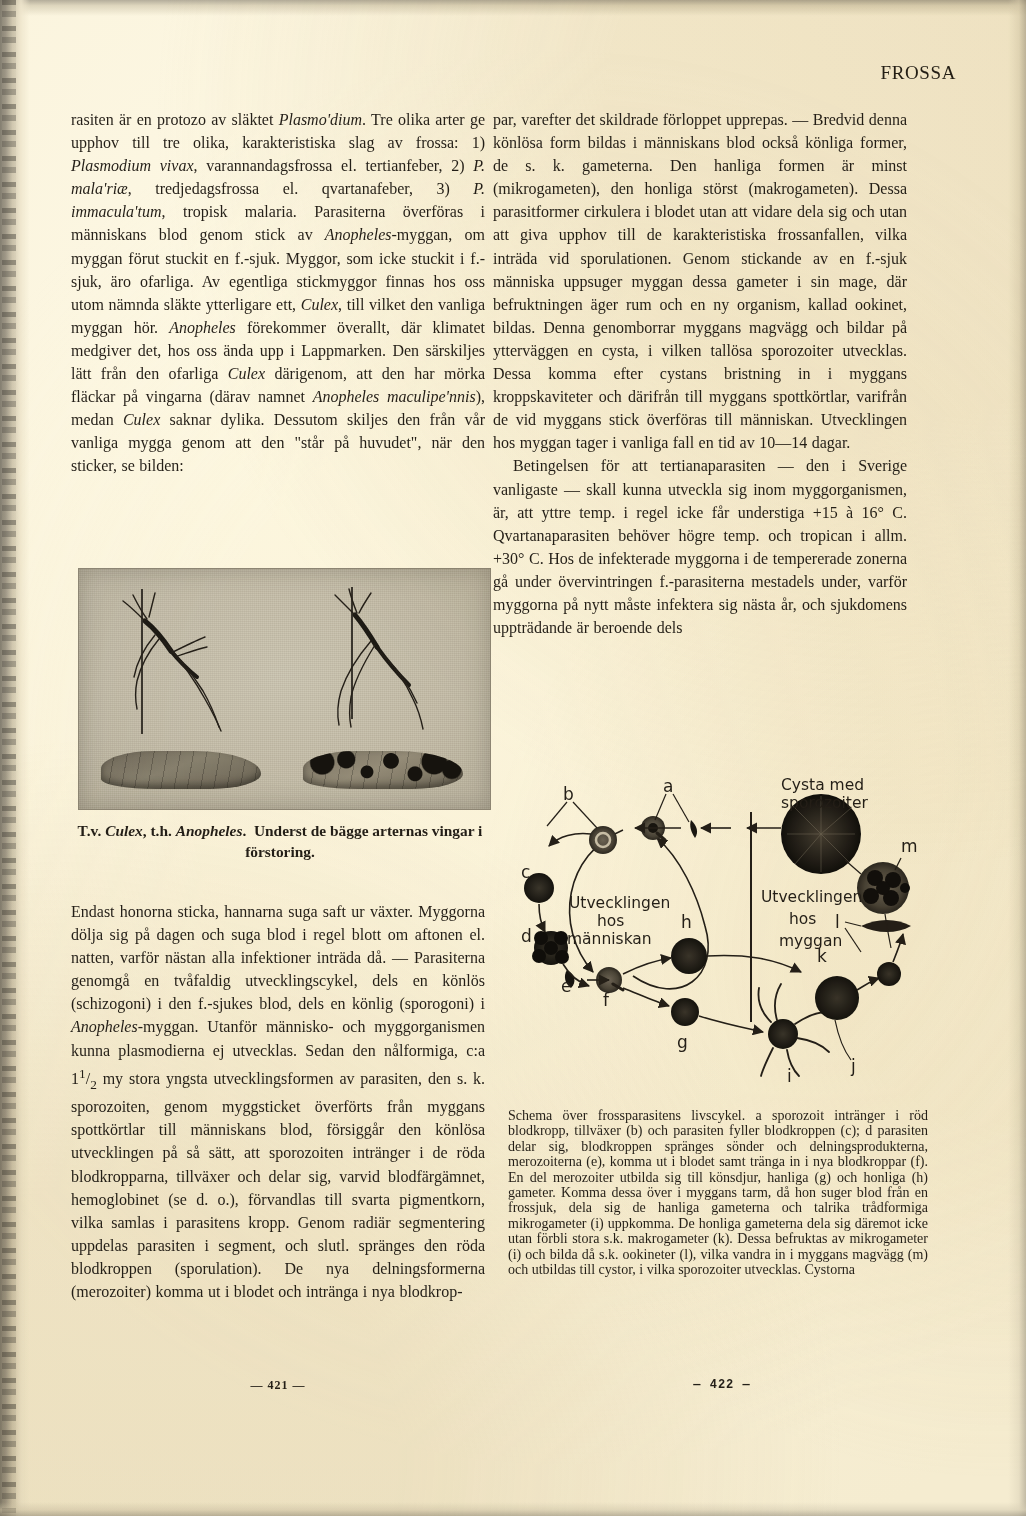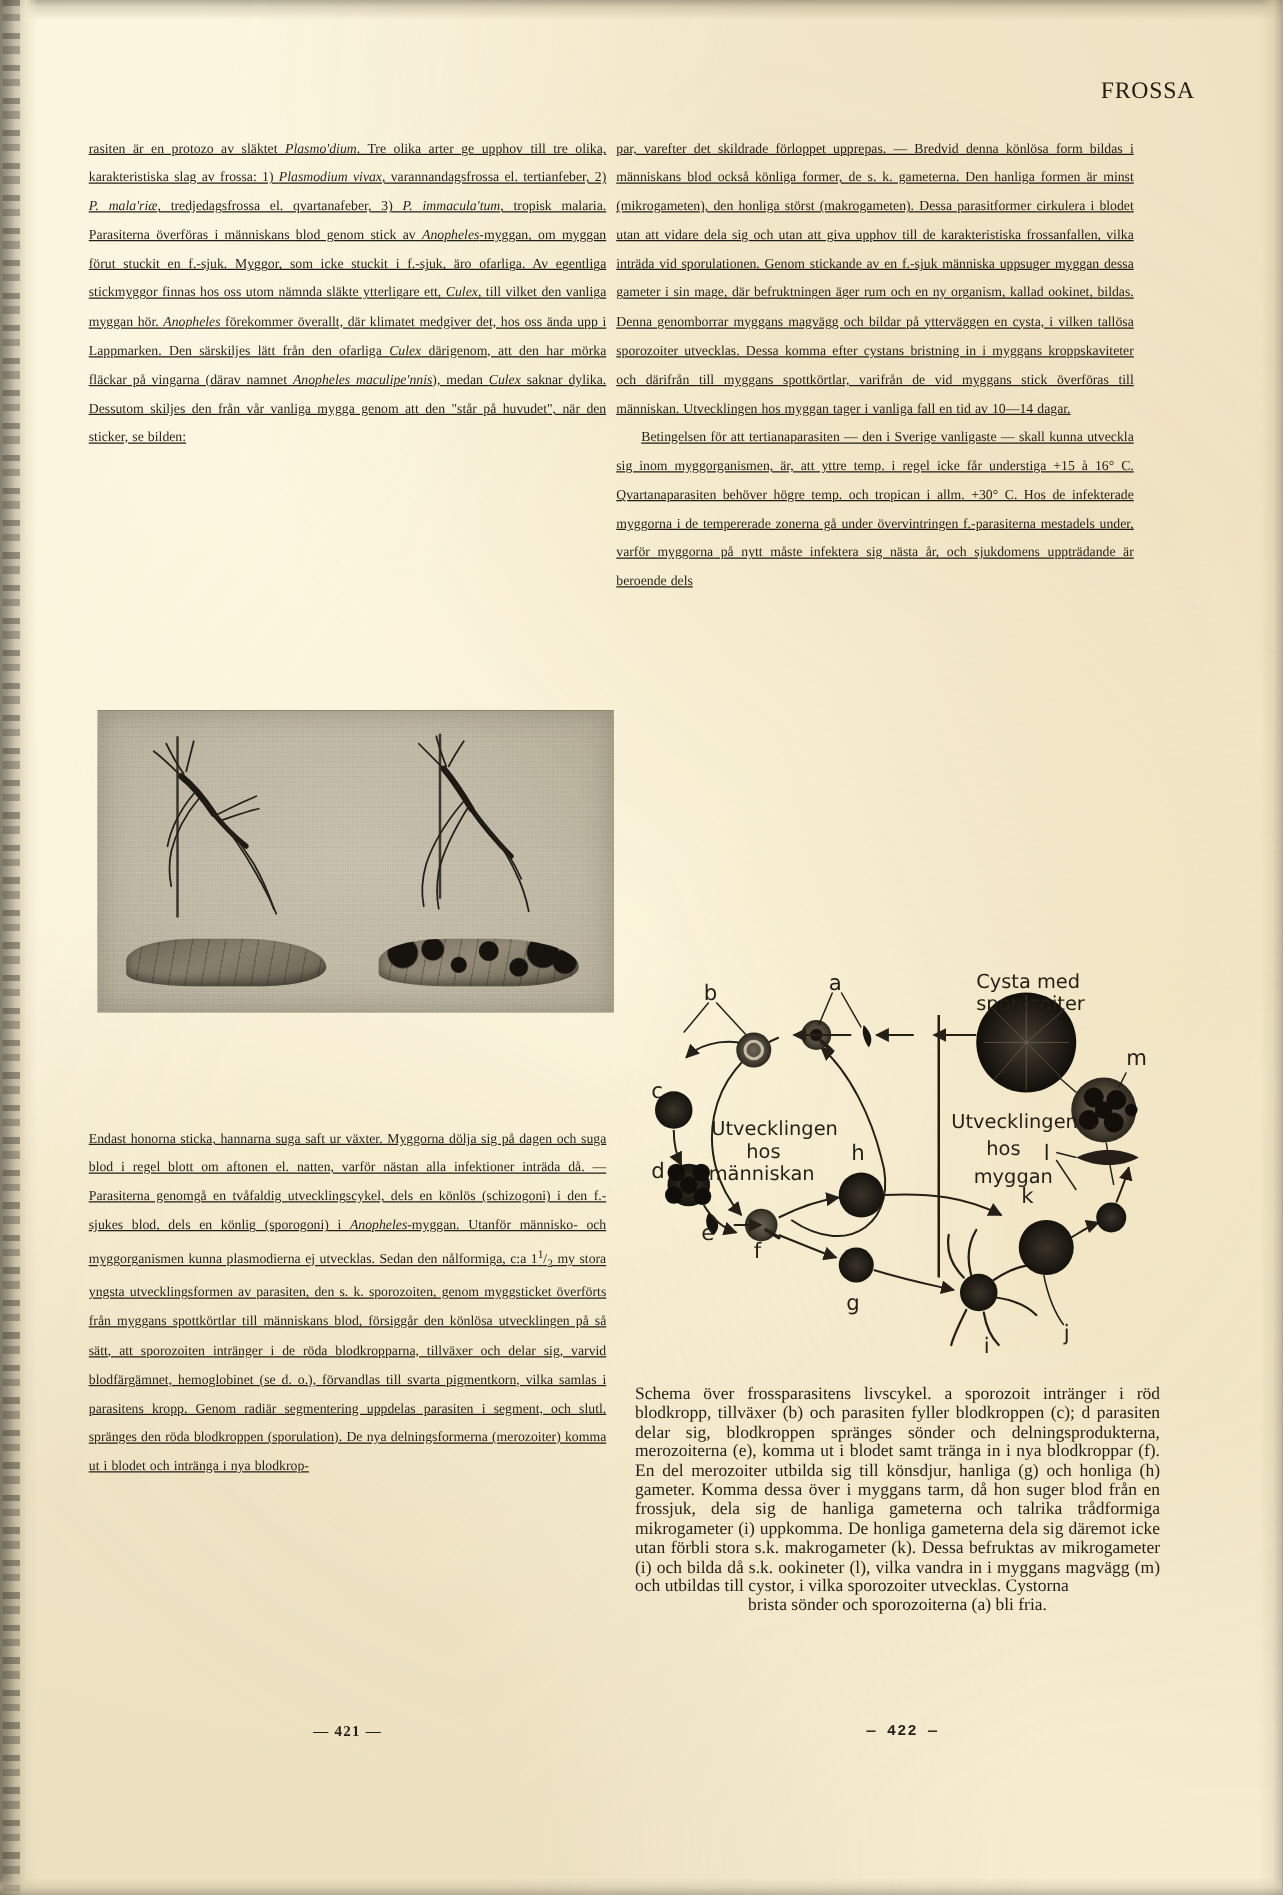--- a/index.html
+++ b/index.html
@@ -93,25 +93,24 @@
     letter-spacing: .6px;
     color: #241f17;
   }
 
   
   .col {
     position: absolute;
     top: 108px;
     width: 414px;
     color: #241f18;
-    font-size: 11px;
+    font-size: 16px;
     line-height: 23.1px;
     text-align: justify;
     font-family: "Liberation Serif", serif;
-    text-decoration: underline;
   }
   #col-left  { left: 71px;  }
   #col-right { left: 493px; }
 
   .col p {
     margin: 0;
     text-indent: 0;
   }
   .col p + p { text-indent: 20px; }
   .col i { font-style: italic; }
@@ -297,20 +296,21 @@
 
     <div class="wing" id="wing-culex">
       <div class="veins"></div>
     </div>
     <div class="wing" id="wing-anopheles">
       <div class="veins"></div>
       <div class="spots"></div>
     </div>
   </div>
 
+  <div id="caption-mosquitoes">T.v. <i>Culex</i>, t.h. <i>Anopheles</i>. &nbsp;Underst de bägge arternas vingar i förstoring.</div>
 
   <div class="col" id="col-left-cont" style="left:71px; top:900px; width:414px; position:absolute;">
     <p class="body-text">Endast honorna sticka, hannarna suga saft ur växter. Myggorna dölja sig på dagen och suga blod i regel blott om aftonen el. natten, varför nästan alla infektioner inträda då. — Parasiterna genomgå en tvåfaldig utvecklingscykel, dels en könlös (schizogoni) i den f.-sjukes blod, dels en könlig (sporogoni) i <i>Anopheles</i>-myggan. Utanför människo- och myggorganismen kunna plasmodierna ej utvecklas. Sedan den nålformiga, c:a 1<sup>1</sup>/<sub>2</sub> my stora yngsta utvecklingsformen av parasiten, den s. k. sporozoiten, genom myggsticket överförts från myggans spottkörtlar till människans blod, försiggår den könlösa utvecklingen på så sätt, att sporozoiten intränger i de röda blodkropparna, tillväxer och delar sig, varvid blodfärgämnet, hemoglobinet (se d. o.), förvandlas till svarta pigmentkorn, vilka samlas i parasitens kropp. Genom radiär segmentering uppdelas parasiten i segment, och slutl. spränges den röda blodkroppen (sporulation). De nya delningsformerna (merozoiter) komma ut i blodet och intränga i nya blodkrop-</p>
   </div>
 
   <div class="col" id="col-right">
     <p class="body-text">par, varefter det skildrade förloppet upprepas. — Bredvid denna könlösa form bildas i människans blod också könliga former, de s. k. gameterna. Den hanliga formen är minst (mikrogameten), den honliga störst (makrogameten). Dessa parasitformer cirkulera i blodet utan att vidare dela sig och utan att giva upphov till de karakteristiska frossanfallen, vilka inträda vid sporulationen. Genom stickande av en f.-sjuk människa uppsuger myggan dessa gameter i sin mage, där befruktningen äger rum och en ny organism, kallad ookinet, bildas. Denna genomborrar myggans magvägg och bildar på ytterväggen en cysta, i vilken tallösa sporozoiter utvecklas. Dessa komma efter cystans bristning in i myggans kroppskaviteter och därifrån till myggans spottkörtlar, varifrån de vid myggans stick överföras till människan. Utvecklingen hos myggan tager i vanliga fall en tid av 10—14 dagar.</p>
     <p class="body-text">Betingelsen för att tertianaparasiten — den i Sverige vanligaste — skall kunna utveckla sig inom myggorganismen, är, att yttre temp. i regel icke får understiga +15 à 16° C. Qvartanaparasiten behöver högre temp. och tropican i allm. +30° C. Hos de infekterade myggorna i de tempererade zonerna gå under övervintringen f.-parasiterna mestadels under, varför myggorna på nytt måste infektera sig nästa år, och sjukdomens uppträdande är beroende dels</p>
   </div>
 
@@ -459,19 +459,18 @@
       <text class="dg-label" x="62" y="168" font-size="15.5">människan</text>
 
       <text class="dg-label" x="256" y="126" font-size="15.5">Utvecklingen</text>
       <text class="dg-label" x="284" y="148" font-size="15.5">hos</text>
       <text class="dg-label" x="274" y="170" font-size="15.5">myggan</text>
     </svg>
   </div>
 
   <div id="caption-lifecycle">
     <span>Schema över frossparasitens livscykel. a sporozoit intränger i röd blodkropp, tillväxer (b) och parasiten fyller blodkroppen (c); d parasiten delar sig, blodkroppen spränges sönder och delningsprodukterna, merozoiterna (e), komma ut i blodet samt tränga in i nya blodkroppar (f). En del merozoiter utbilda sig till könsdjur, hanliga (g) och honliga (h) gameter. Komma dessa över i myggans tarm, då hon suger blod från en frossjuk, dela sig de hanliga gameterna och talrika trådformiga mikrogameter (i) uppkomma. De honliga gameterna dela sig däremot icke utan förbli stora s.k. makrogameter (k). Dessa befruktas av mikrogameter (i) och bilda då s.k. ookineter (l), vilka vandra in i myggans magvägg (m) och utbildas till cystor, i vilka sporozoiter utvecklas. Cystorna</span>
-    <span class="last-line">brista sönder och sporozoiterna (a) bli fria.</span>
   </div>
 
   <div class="folio" id="folio-left">— 421 —</div>
   <div class="folio" id="folio-right">— 422 —</div>
 
 </div>
 
 </body></html>

